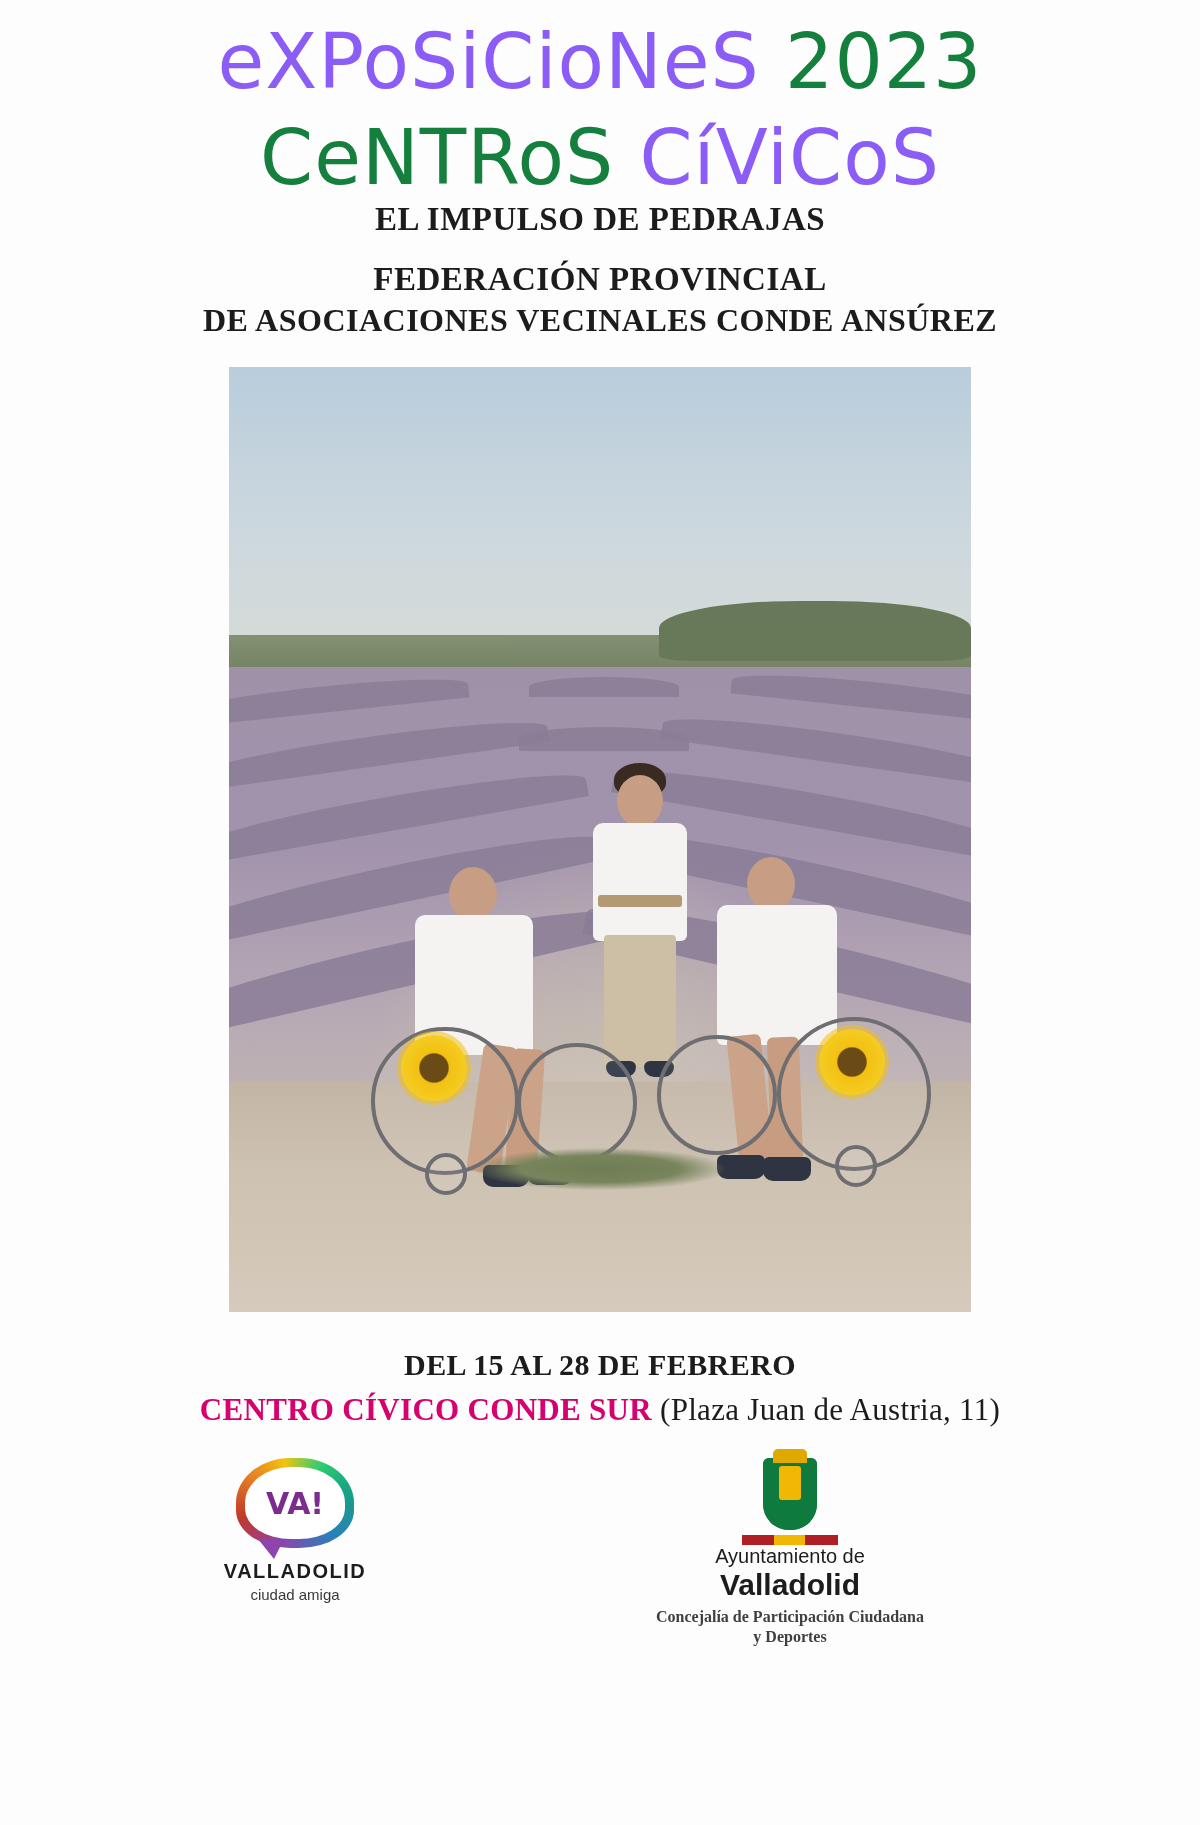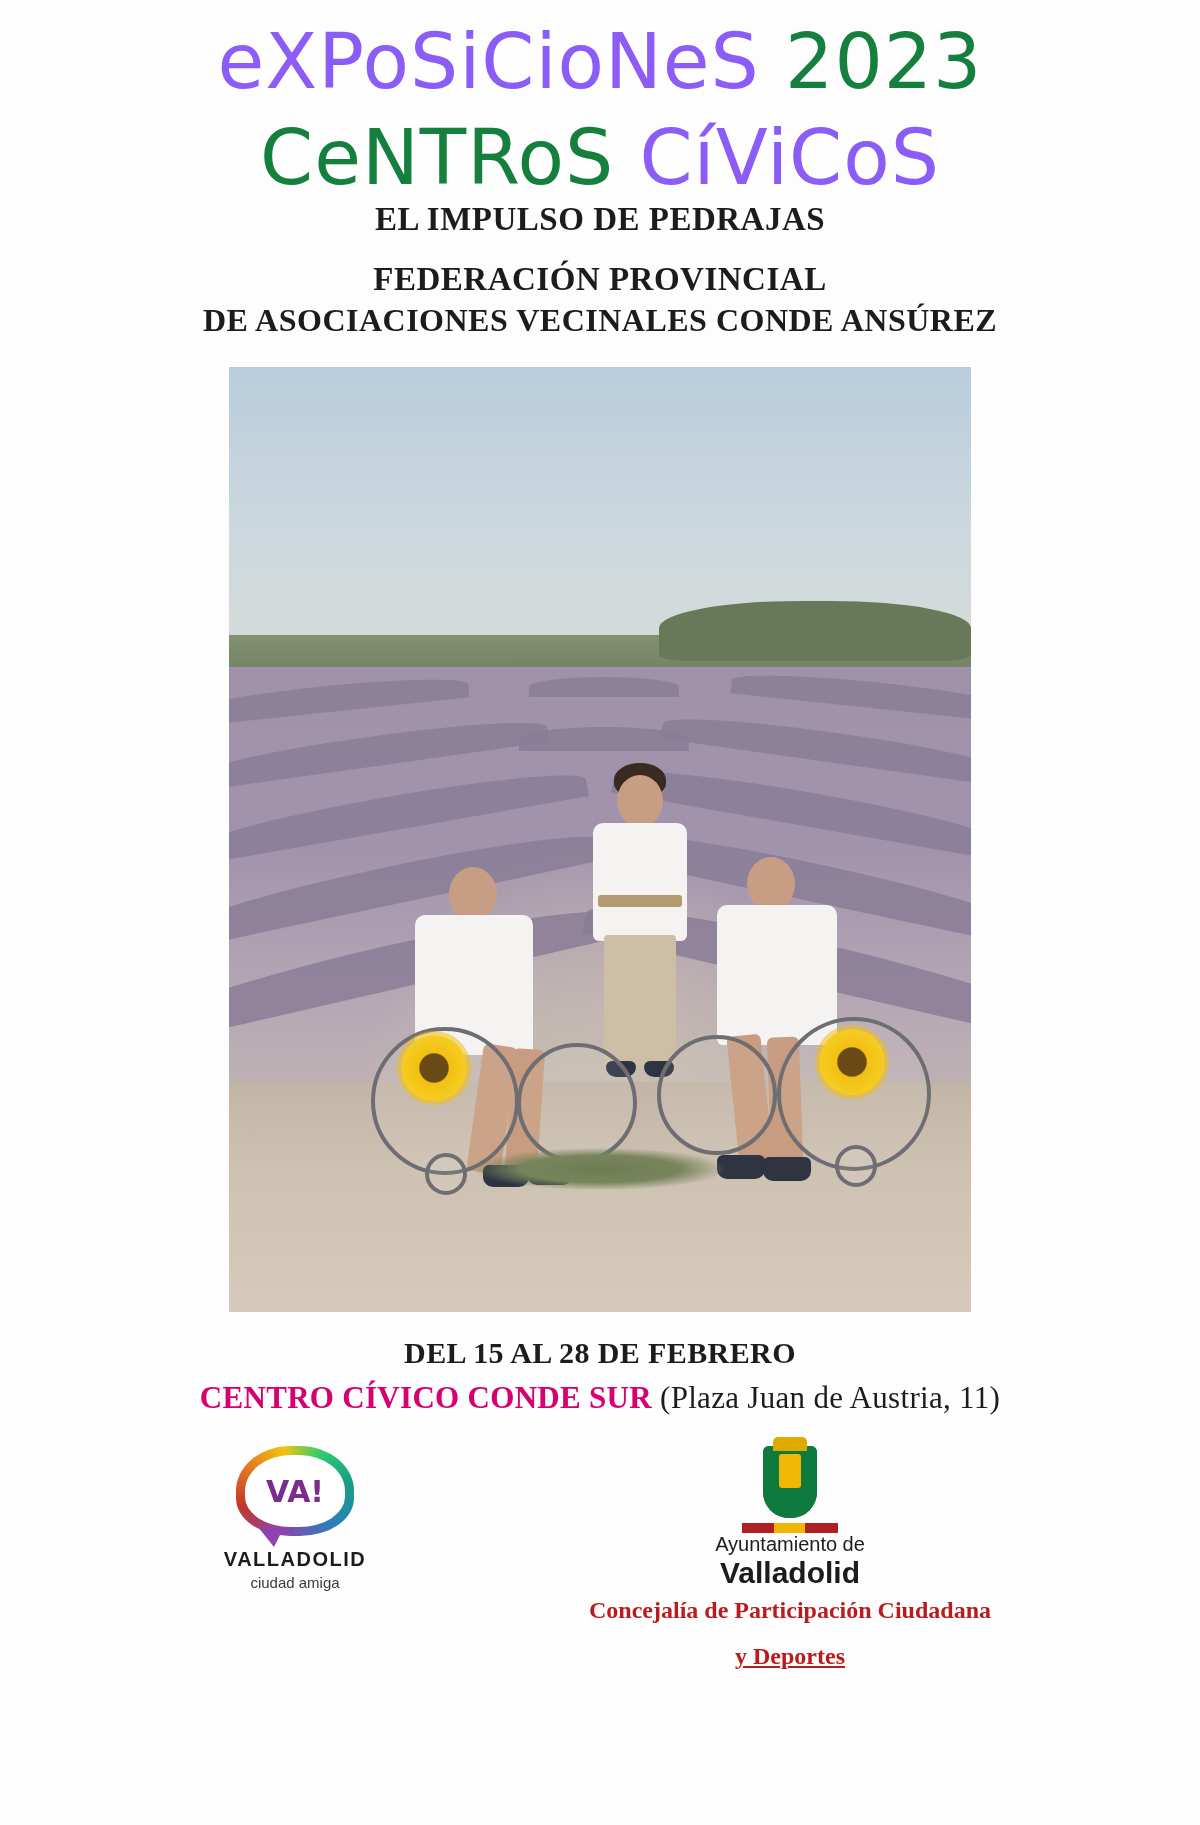--- a/index.html
+++ b/index.html
@@ -164,21 +164,21 @@
     background: #c89c80;
     border-radius: 6px;
   }
   .shoe {
     background: #2e3442;
     border-radius: 6px 6px 10px 10px;
   }
 
   
   .info-block {
-    margin-top: 24px;
+    margin-top: 36px;
     text-align: center;
     width: 100%;
   }
   .dates {
     font-family: "Liberation Serif", serif;
     font-weight: bold;
     font-size: 30px;
     color: #1c1c1c;
     letter-spacing: .4px;
   }
@@ -315,22 +315,22 @@
     font-family: "Liberation Sans", sans-serif;
     font-weight: bold;
     font-size: 30px;
     color: #1c1c1c;
     line-height: 1.1;
   }
   .ayto-l3 {
     margin-top: 6px;
     font-family: "Liberation Serif", serif;
     font-weight: bold;
-    font-size: 24px;
-    color: #b91c1c;
+    font-size: 16px;
+    color: #404040;
     line-height: 1.25;
   }
 </style>
 </head>
 <body>
 
 <div class="poster">
 
   <div class="title-block">
     <div class="title-line title-line-1">
@@ -431,18 +431,18 @@
       <div class="va-name">VALLADOLID</div>
       <div class="va-sub">ciudad amiga</div>
     </div>
 
     <div class="logo-ayto">
       <div class="shield"></div>
       <div class="flag-bars"></div>
       <div class="ayto-l1">Ayuntamiento de</div>
       <div class="ayto-l2">Valladolid</div>
       <div class="ayto-l3">Concejalía de Participación Ciudadana</div>
-      <div class="ayto-l3" style="margin-top:16px;text-decoration:underline;">y Deportes</div>
+      <div class="ayto-l3" style="margin-top:0;">y Deportes</div>
     </div>
 
   </div>
 
 </div>
 
 </body></html>

